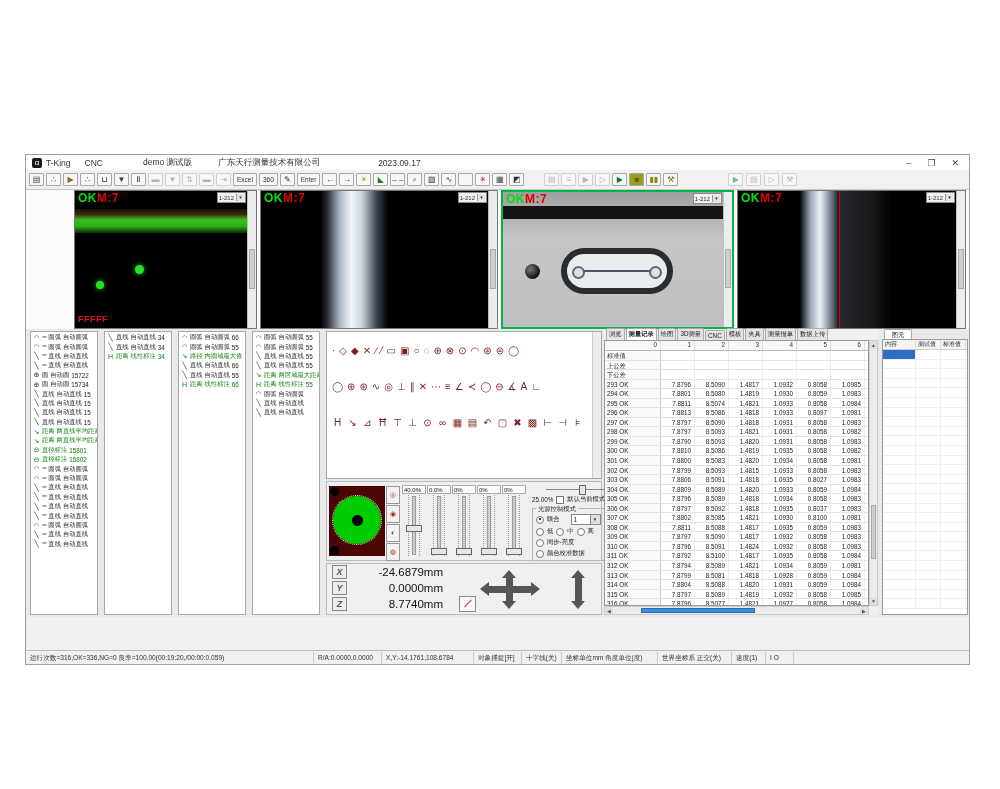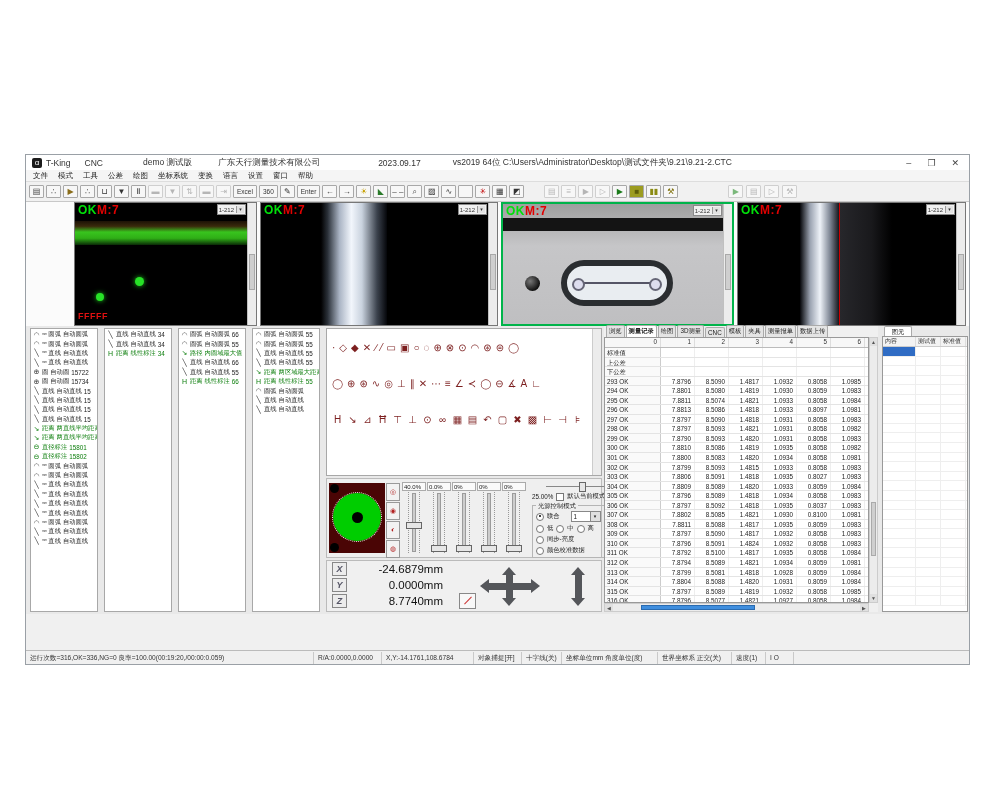--- a/index.html
+++ b/index.html
@@ -20,21 +20,21 @@
            background:#f5f5f5;border-bottom:1px solid #ddd;color:#222}
   
   .toolbar{height:17px;display:flex;align-items:center;padding:1px 3px;gap:2px;background:#f1f1f1;
            border-bottom:1px solid #c8c8c8}
   .tbtn{min-width:15px;height:13px;border:1px solid #a8a8a8;background:#f7f7f7;display:flex;align-items:center;
         justify-content:center;font-size:8px;color:#333;box-sizing:border-box;border-radius:1px;white-space:nowrap}
   .tbtn.ttext{padding:0 3px;font-size:6.5px}
   .tbtn.dis{color:#b5b5b5;border-color:#cfcfcf}
   .tb-gap{width:16px}.tb-gap2{width:46px}
   
-  .cams{height:124px;display:flex;gap:3px;padding-left:48px;background:#fbfbfb;position:relative}
+  .cams{height:139px;display:flex;gap:3px;padding-left:48px;background:#fbfbfb;position:relative}
   .cam{position:relative;background:#000;border:1px solid #777;box-sizing:border-box;overflow:hidden}
   .cam1{width:183px}.cam2{width:238px}.cam3{width:233px;border:2px solid #00b44a}.cam4{width:229px}
   .cam-ok{position:absolute;top:0;left:3px;font-size:12px;font-weight:bold;color:#00e00a;z-index:6;letter-spacing:.5px}
   .cam-m{color:#e20000}
   .cam-zoom{position:absolute;top:1px;right:10px;z-index:6;display:flex;align-items:center;height:9px;
             background:#f0f0f0;border:1px solid #8a8a8a;font-size:6px;color:#333;padding:0 1px}
   .cam-zoom .dd{width:7px;height:7px;border-left:1px solid #999;margin-left:2px;text-align:center;
                 line-height:7px;font-size:5px;background:#e2e2e2}
   .cam-scroll{position:absolute;top:0;right:0;bottom:0;width:8px;background:#ececec;border-left:1px solid #c0c0c0;z-index:5}
   .cam-scroll .thumb{position:absolute;left:1px;right:1px;top:42%;height:28%;background:#cfcfcf;border:1px solid #a9a9a9}
@@ -176,41 +176,27 @@
 
 <div class="win">
 
   <div class="titlebar">
     <div class="appicon">α</div>
     <span class="ts">T-King</span>
     <span class="ts2">CNC</span>
     <span class="ts3">demo 测试版</span>
     <span class="ts4">广东天行测量技术有限公司</span>
     <span class="ts5">2023.09.17</span>
-    <span>vs2019 64位  C:\Users\Administrator\Desktop\测试文件夹\9.21\9.21-2.CTC</span>
     <span class="win-controls">
       <span class="wc">–</span>
       <span class="wc">❐</span>
       <span class="wc">✕</span>
     </span>
   </div>
 
-  <div class="menubar">
-      <span class="menu-item">文件</span>
-      <span class="menu-item">模式</span>
-      <span class="menu-item">工具</span>
-      <span class="menu-item">公差</span>
-      <span class="menu-item">绘图</span>
-      <span class="menu-item">坐标系统</span>
-      <span class="menu-item">变换</span>
-      <span class="menu-item">语言</span>
-      <span class="menu-item">设置</span>
-      <span class="menu-item">窗口</span>
-      <span class="menu-item">帮助</span>
-    </div>
 
   <div class="toolbar">
     <span style="display:flex;gap:2px">
         <div class="tbtn">▤</div>
         <div class="tbtn">∴</div>
         <div class="tbtn" style="color: rgb(138, 109, 26);">▶</div>
         <div class="tbtn">∴</div>
         <div class="tbtn">⊔</div>
         <div class="tbtn">▼</div>
         <div class="tbtn">Ⅱ</div>

